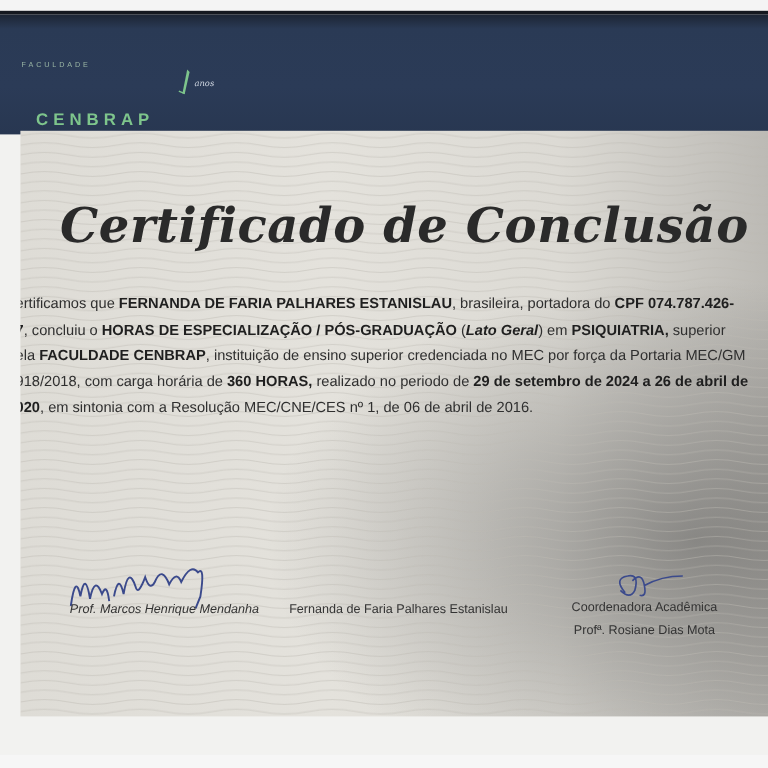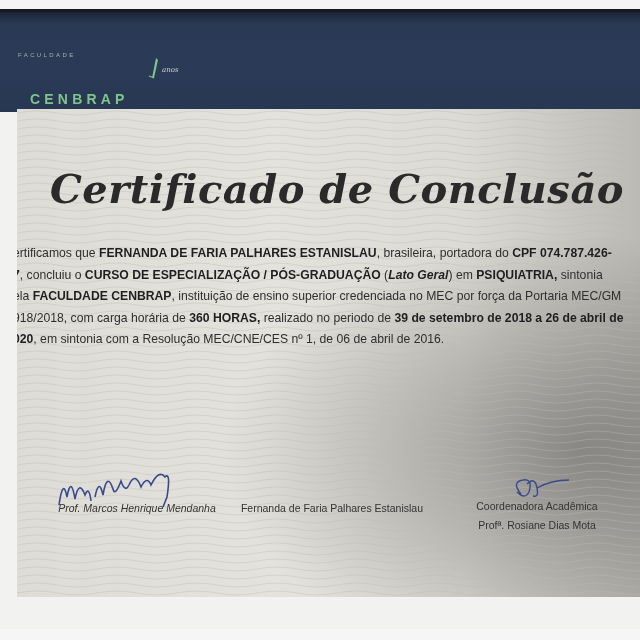--- a/index.html
+++ b/index.html
@@ -95,23 +95,23 @@
     </defs>
     <rect width="640" height="520" fill="url(#wv)"></rect>
   </svg>
 
   <div class="seal"></div>
 
   <div class="title">Certificado de Conclusão</div>
 
   <div class="body-text" id="body-text">
       <span class="ln"><span>ertificamos que </span><b>FERNANDA DE FARIA PALHARES ESTANISLAU</b><span>, brasileira, portadora do </span><b>CPF 074.787.426-</b></span>
-      <span class="ln"><b>7</b><span>, concluiu o </span><b>CURSO DE ESPECIALIZAÇÃO / PÓS-GRADUAÇÃO</b><span> (</span><b style="font-style: italic;">Lato Geral</b><span>) em </span><b>PSIQUIATRIA,</b><span> sintonia</span></span>
+      <span class="ln"><b>7</b><span>, concluiu o </span><b>HORAS DE ESPECIALIZAÇÃO / PÓS-GRADUAÇÃO</b><span> (</span><b style="font-style: italic;">Lato Geral</b><span>) em </span><b>PSIQUIATRIA,</b><span> superior</span></span>
       <span class="ln"><span>ela </span><b>FACULDADE CENBRAP</b><span>, instituição de ensino superior credenciada no MEC por força da Portaria MEC/GM</span></span>
-      <span class="ln"><span> 918/2018, com carga horária de </span><b>360 HORAS,</b><span> realizado no periodo de </span><b>39 de setembro de 2018 a 26 de abril de</b></span>
+      <span class="ln"><span> 918/2018, com carga horária de </span><b>360 HORAS,</b><span> realizado no periodo de </span><b>29 de setembro de 2024 a 26 de abril de</b></span>
       <span class="ln"><b>020</b><span>, em sintonia com a Resolução MEC/CNE/CES nº 1, de 06 de abril de 2016.</span></span>
     </div>
 
 
   <svg class="sig-scribble" style="left:38px;top:358px;width:130px;height:42px" viewBox="0 0 130 42">
     <path d="M4 38 Q8 10 12 30 Q16 8 20 32 Q24 12 30 28 Q34 18 36 34 M40 30 Q44 10 48 28 Q52 4 58 22 Q60 30 66 14 Q70 26 74 18 Q80 4 86 20 Q92 8 96 18 Q104 2 110 10 Q116 4 112 30 L108 40" fill="none" stroke="#3b4a8c" stroke-width="1.6"></path>
   </svg>
   <svg class="sig-scribble" style="left:490px;top:365px;width:70px;height:28px" viewBox="0 0 70 28">
     <path d="M14 20 Q4 8 16 6 Q26 4 22 18 Q18 26 10 18 M20 10 Q28 2 30 14 Q32 24 26 22 M30 14 Q44 6 62 6" fill="none" stroke="#3b4a8c" stroke-width="1.4"></path>
   </svg>

